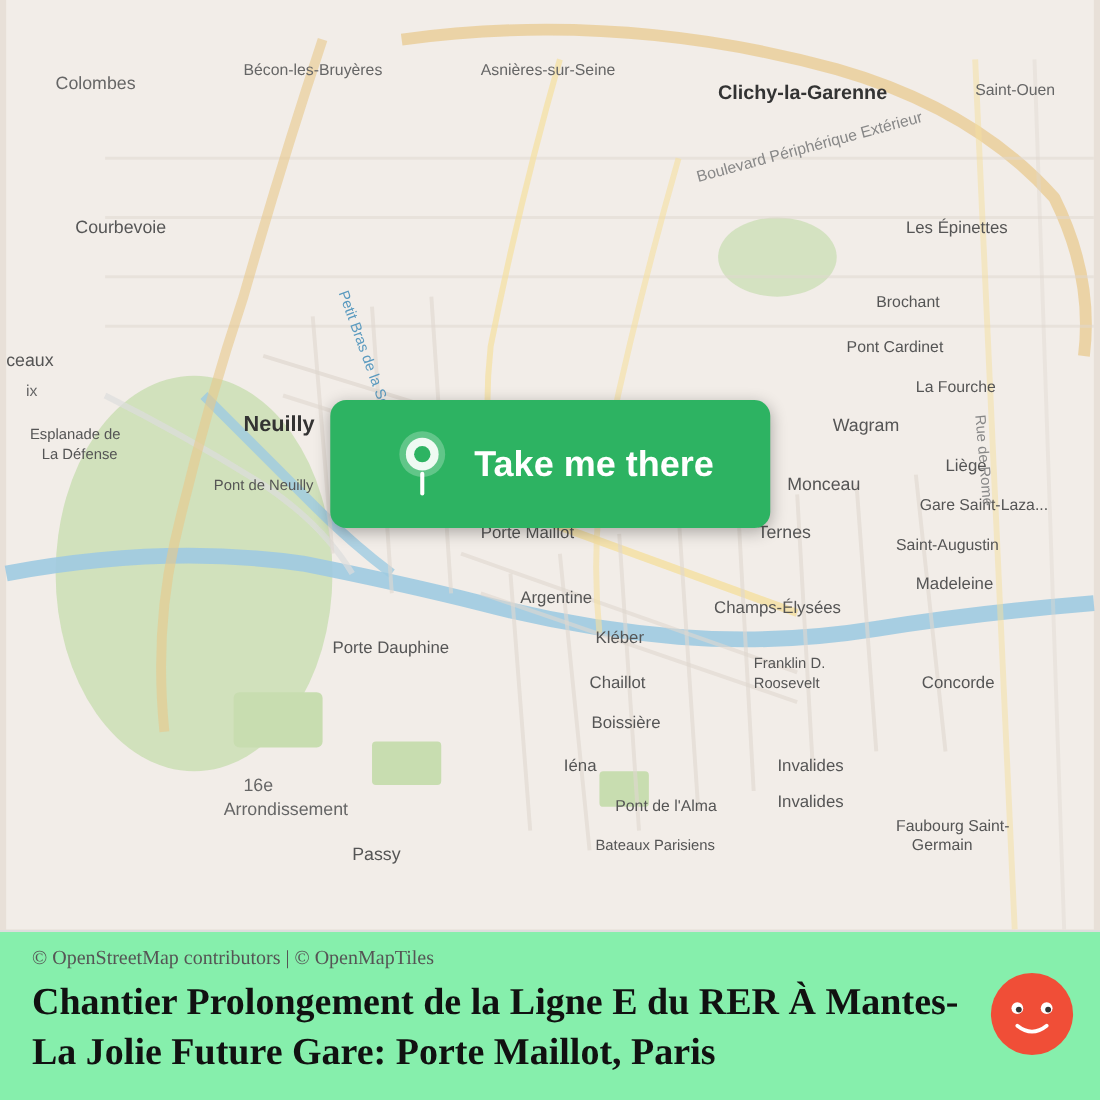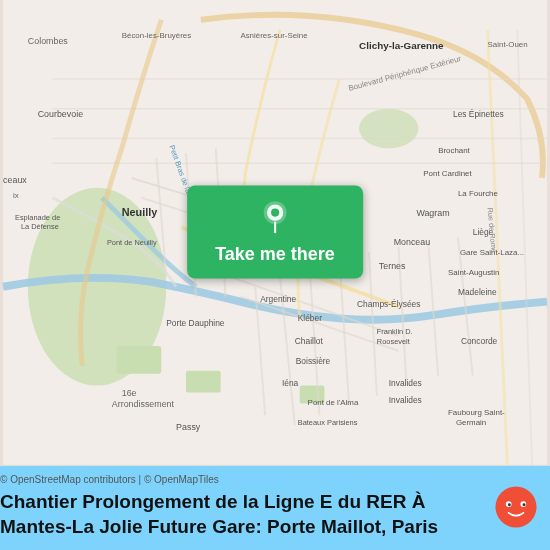--- a/index.html
+++ b/index.html
@@ -42,39 +42,40 @@
       background-color: #2db362;
       color: white;
       border: none;
       border-radius: 8px;
       padding: 14px 28px;
       font-size: 18px;
       font-weight: bold;
       cursor: pointer;
       white-space: nowrap;
       display: flex;
-      flex-direction: column;
+      flex-direction: row;
       align-items: center;
       gap: 8px;
       box-shadow: 0 2px 8px rgba(0,0,0,0.3);
     }
 
     #pin-icon {
       width: 36px;
       height: 36px;
     }
 
     #footer-bar {
-      background-color: #7dd3fc;
-      padding: 8px 12px 10px 0;
+      background-color: #86efac;
+      padding: 8px 12px 10px 16px;
       border-top: 1px solid #ddd;
       display: flex;
       align-items: center;
       justify-content: space-between;
       min-height: 70px;
+      font-family: Liberation Serif, serif;
     }
 
     #footer-left {
       flex: 1;
     }
 
     #attribution-text {
       font-size: 10px;
       color: #555;
       margin-bottom: 4px;

